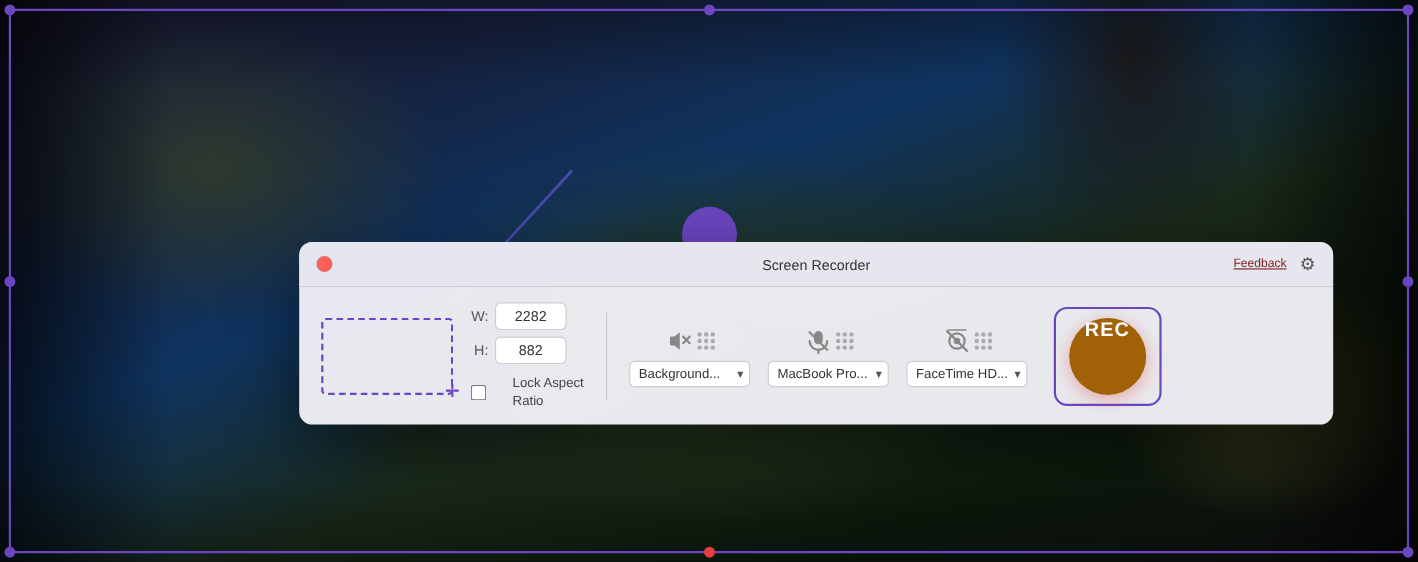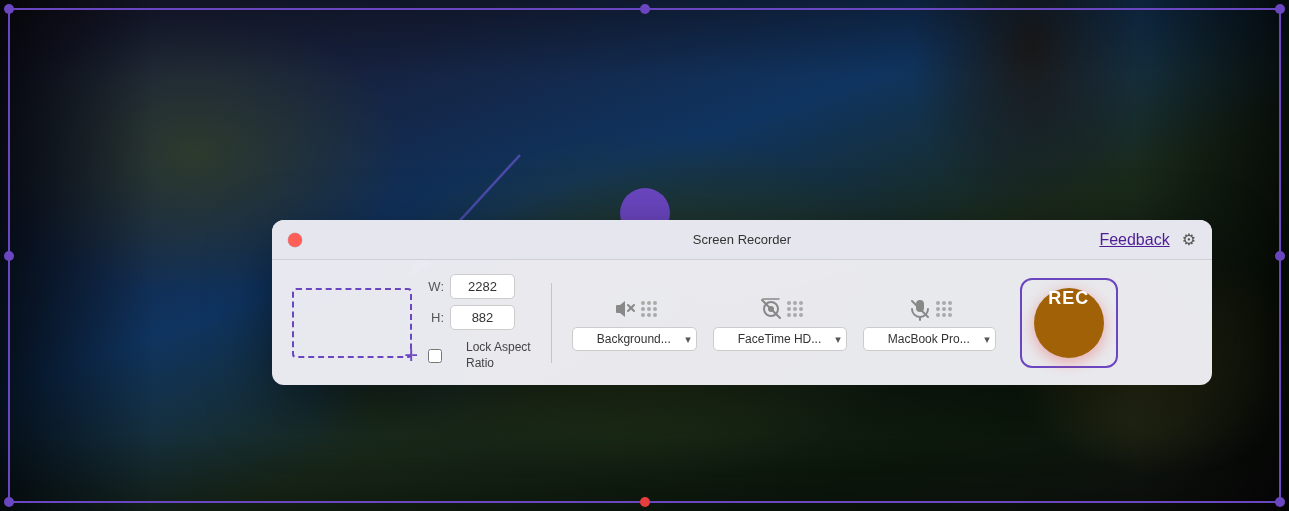--- a/index.html
+++ b/index.html
@@ -139,22 +139,22 @@
     }
 
     .dialog-actions {
       margin-left: auto;
       display: flex;
       align-items: center;
       gap: 12px;
     }
 
     .feedback-link {
-      font-size: 16px;
-      color: #4c1d95;
+      font-size: 11px;
+      color: #7f1d1d;
       text-decoration: underline;
       cursor: pointer;
     }
 
     .settings-icon {
       font-size: 16px;
       color: #555;
       cursor: pointer;
     }
 
@@ -314,21 +314,21 @@
       border-radius: 50%;
     }
 
     .device-select-wrapper {
       position: relative;
       min-width: 110px;
     }
 
     .device-select-wrapper select {
       width: 100%;
-      padding: 4px 24px;
+      padding: 4px 8px;
       border: 1px solid #ccc;
       border-radius: 5px;
       font-size: 12px;
       background: white;
       color: #333;
       cursor: pointer;
       appearance: none;
       -webkit-appearance: none;
     }
 
@@ -466,20 +466,50 @@
             <span></span>
           <span></span>
             <span></span>
             <span></span>
         </div>
       </div>
       <div class="device-select-wrapper">
         <select>
           <option>Background...</option>
           <option>System Audio</option>
+          <option>None</option>
+        </select>
+      </div>
+    </div>
+
+    <div class="media-device">
+      <div class="device-icon-row">
+        <div class="device-icon">
+          <svg width="26" height="26" viewBox="0 0 26 26" fill="none">
+            <rect x="9" y="4" width="8" height="12" rx="4" fill="#888"></rect>
+            <path d="M5 13c0 4.4 3.6 8 8 8s8-3.6 8-8" stroke="#888" stroke-width="2" fill="none" stroke-linecap="round"></path>
+            <line x1="13" y1="21" x2="13" y2="24" stroke="#888" stroke-width="2" stroke-linecap="round"></line>
+            <line x1="5" y1="5" x2="21" y2="21" stroke="#888" stroke-width="2" stroke-linecap="round"></line>
+          </svg>
+        </div>
+        <div class="device-dots">
+          <span></span>
+            <span></span>
+            <span></span>
+          <span></span>
+            <span></span>
+            <span></span>
+          <span></span>
+            <span></span>
+            <span></span>
+        </div>
+      </div>
+      <div class="device-select-wrapper">
+        <select>
+          <option>MacBook Pro...</option>
           <option>None</option>
         </select>
       </div>
     </div>
 
     <div class="media-device">
       <div class="device-icon-row">
         <div class="device-icon">
           <svg width="26" height="26" viewBox="0 0 26 26" fill="none">
             <circle cx="13" cy="13" r="7" stroke="#888" stroke-width="2" fill="none"></circle>
@@ -501,50 +531,20 @@
         </div>
       </div>
       <div class="device-select-wrapper">
         <select>
           <option>FaceTime HD...</option>
           <option>None</option>
         </select>
       </div>
     </div>
 
-    <div class="media-device">
-      <div class="device-icon-row">
-        <div class="device-icon">
-          <svg width="26" height="26" viewBox="0 0 26 26" fill="none">
-            <rect x="9" y="4" width="8" height="12" rx="4" fill="#888"></rect>
-            <path d="M5 13c0 4.4 3.6 8 8 8s8-3.6 8-8" stroke="#888" stroke-width="2" fill="none" stroke-linecap="round"></path>
-            <line x1="13" y1="21" x2="13" y2="24" stroke="#888" stroke-width="2" stroke-linecap="round"></line>
-            <line x1="5" y1="5" x2="21" y2="21" stroke="#888" stroke-width="2" stroke-linecap="round"></line>
-          </svg>
-        </div>
-        <div class="device-dots">
-          <span></span>
-            <span></span>
-            <span></span>
-          <span></span>
-            <span></span>
-            <span></span>
-          <span></span>
-            <span></span>
-            <span></span>
-        </div>
-      </div>
-      <div class="device-select-wrapper">
-        <select>
-          <option>MacBook Pro...</option>
-          <option>None</option>
-        </select>
-      </div>
-    </div>
-
     <div class="rec-container">
       <button class="rec-button">
         <span class="rec-text">REC</span>
       </button>
     </div>
 
   </div>
 </div>
 
 </body></html>

